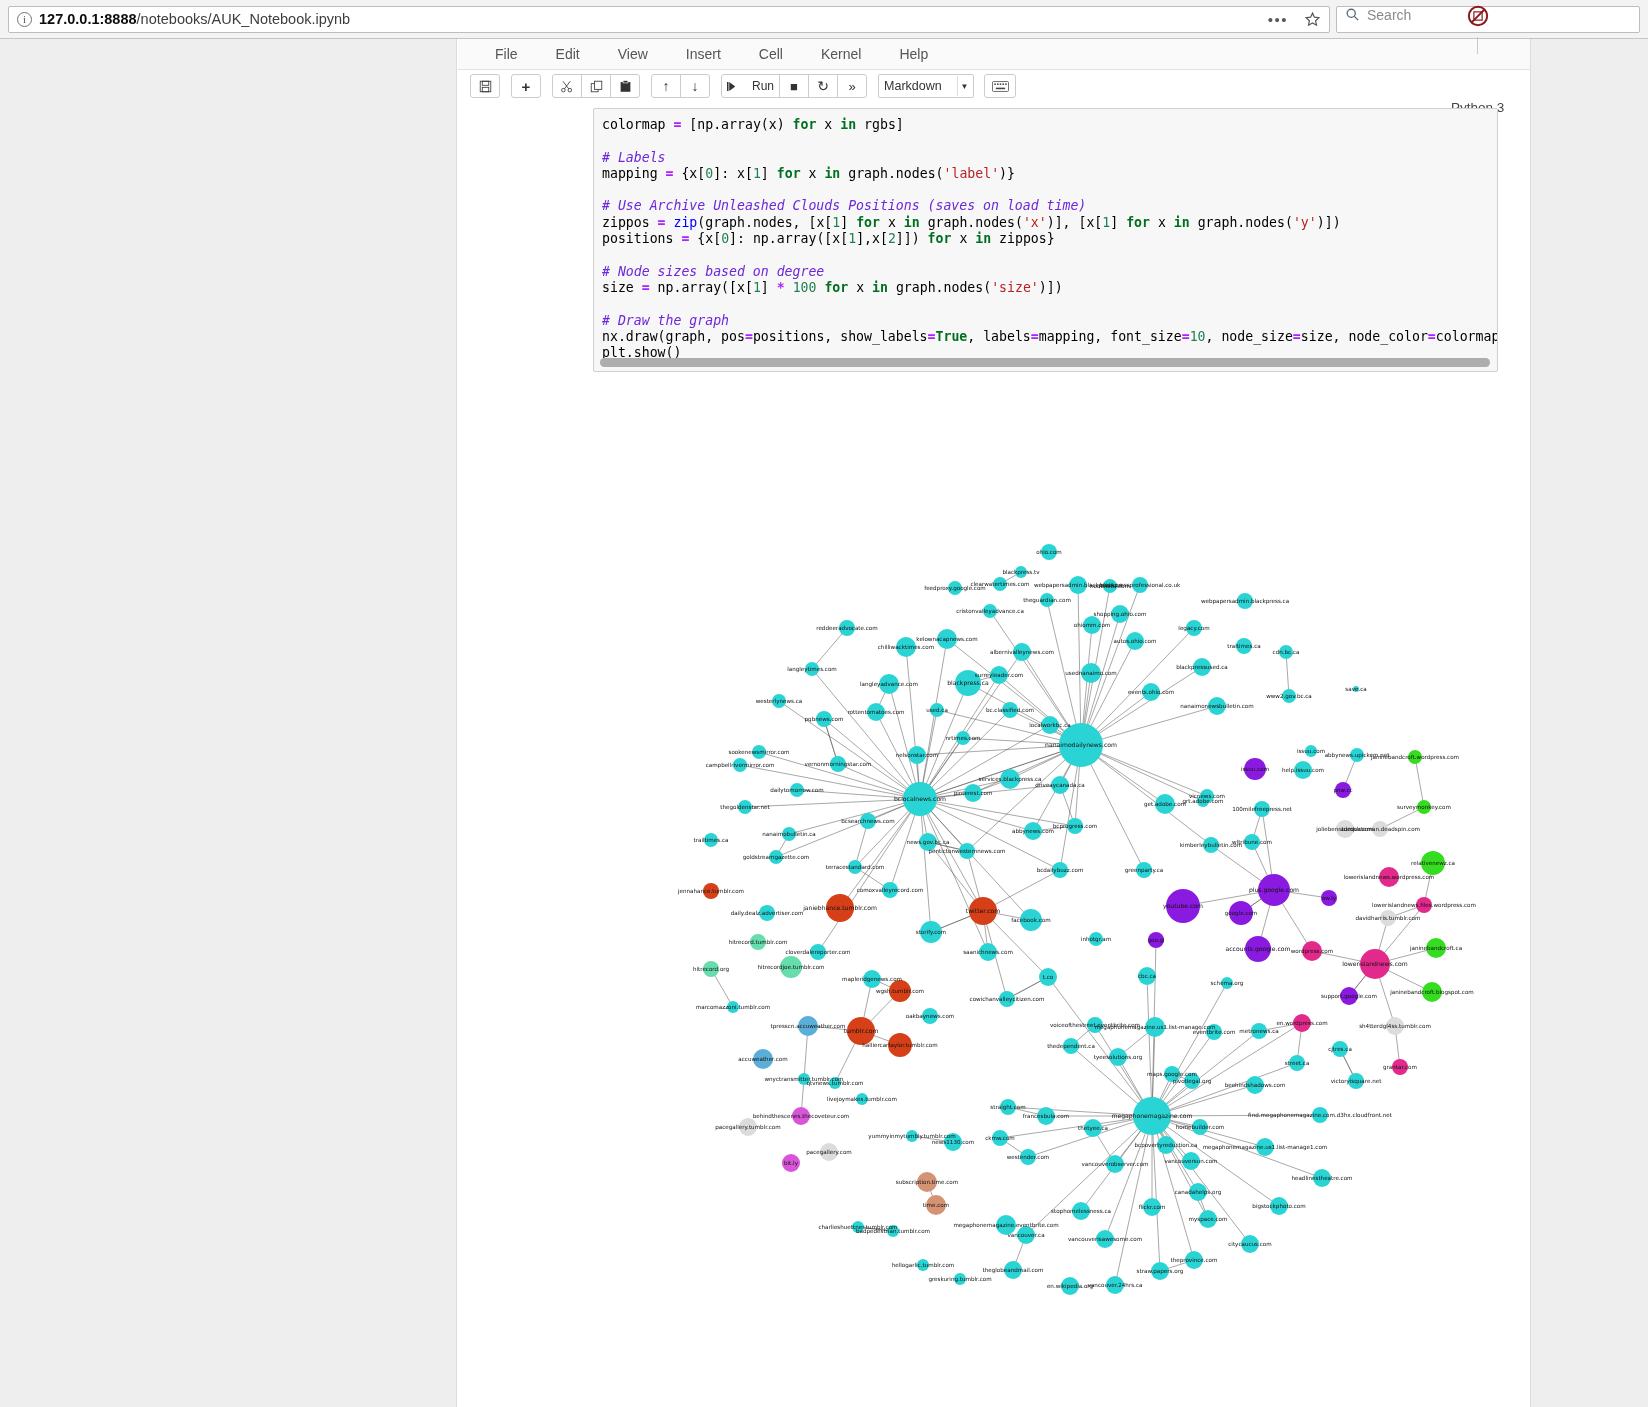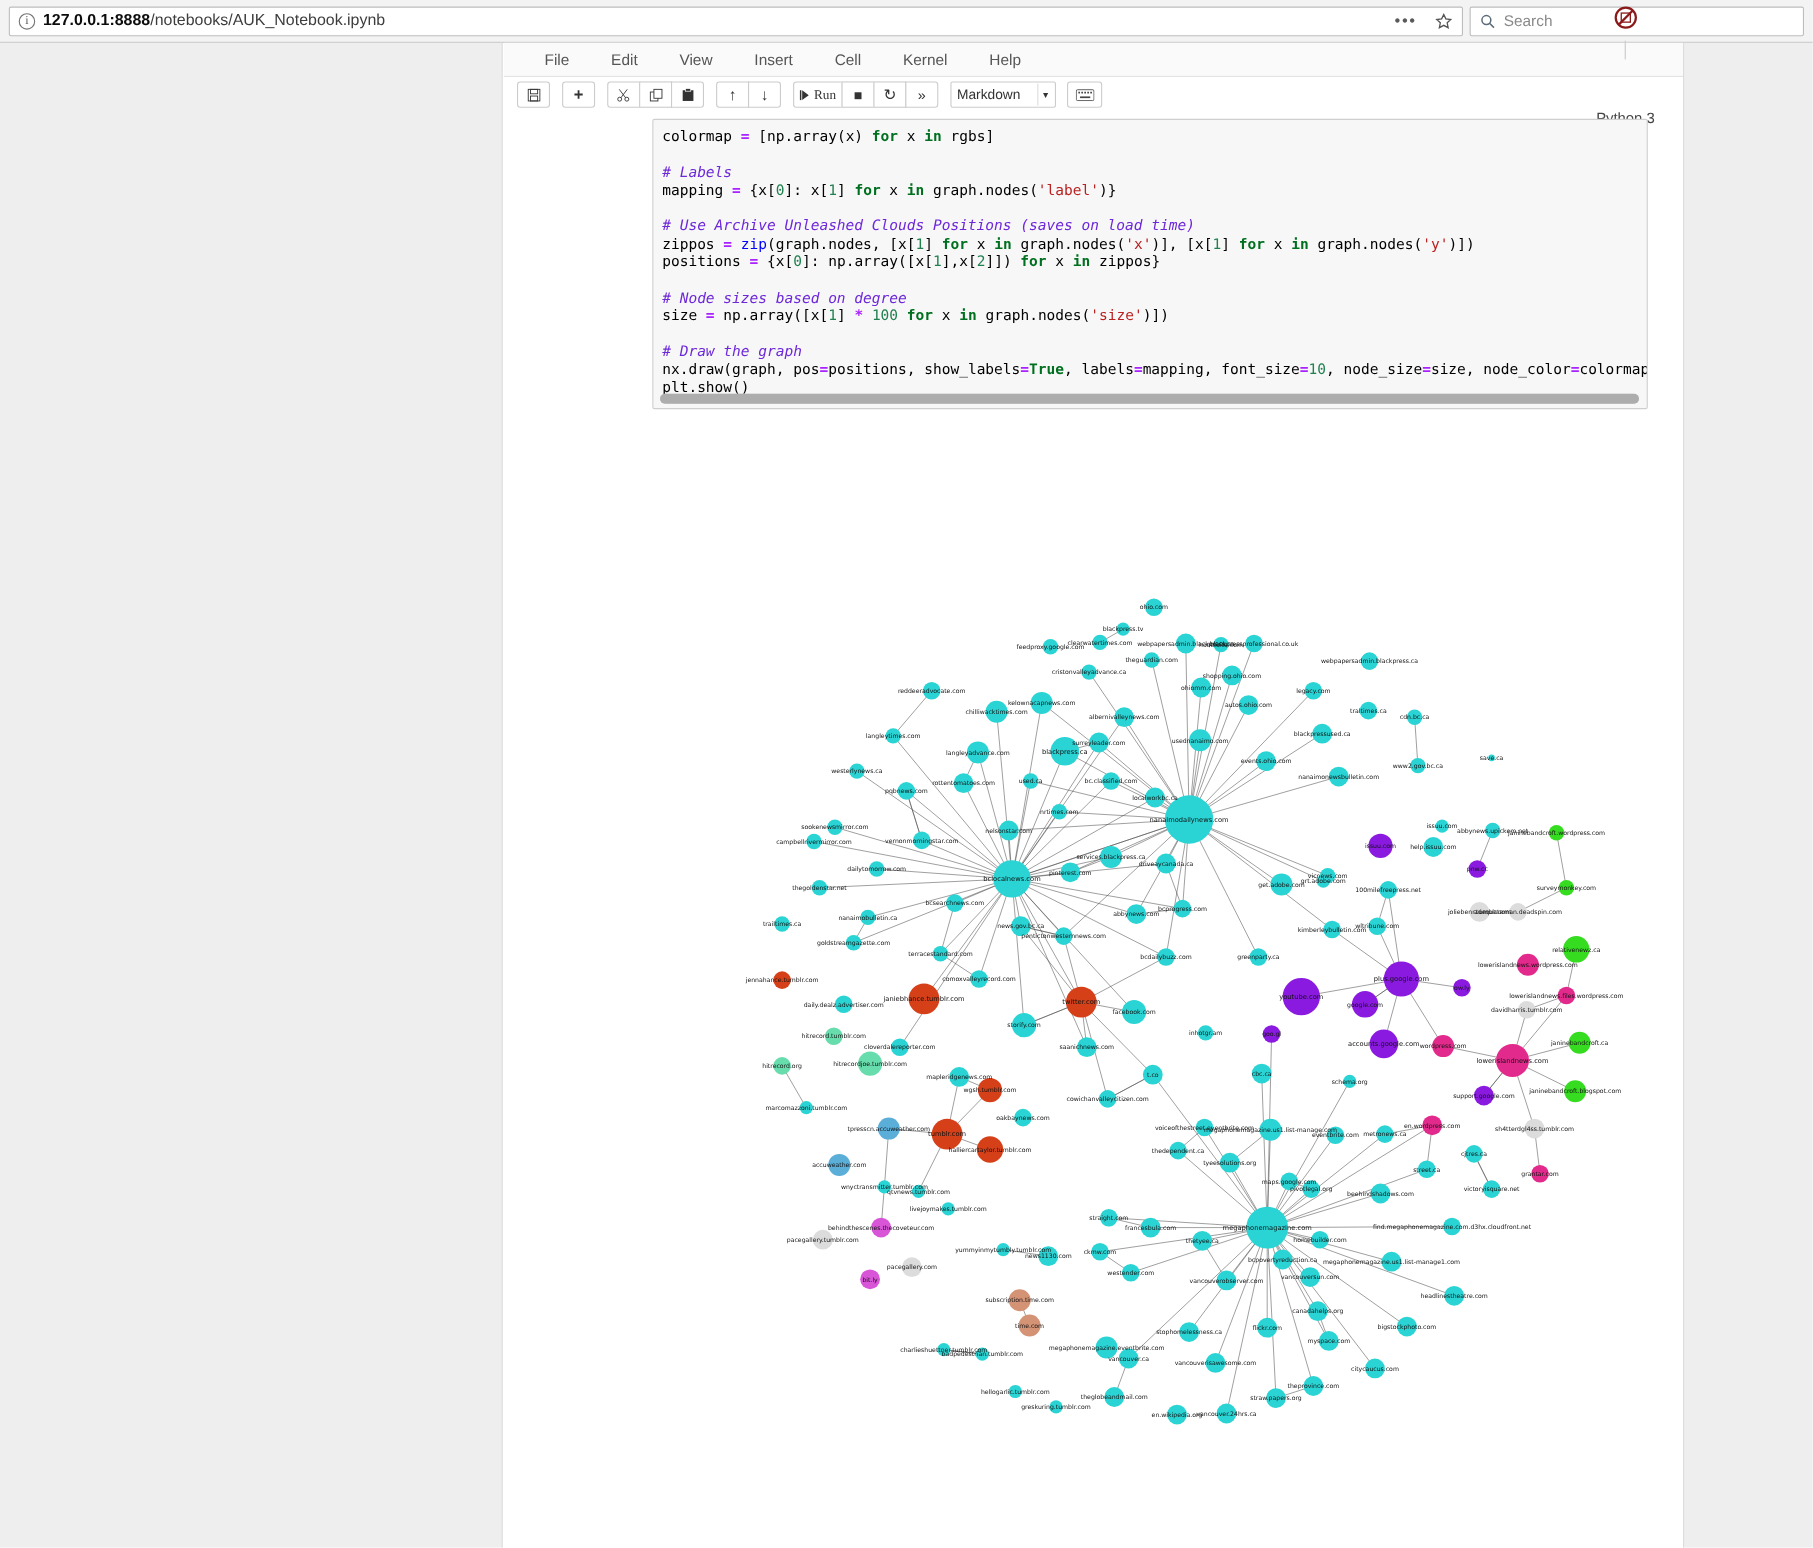--- a/index.html
+++ b/index.html
@@ -24,21 +24,21 @@
     width:15px;height:15px;border:1.3px solid #737373;border-radius:50%;
     color:#5a5a5a;font-size:11px;line-height:13px;text-align:center;font-family:"Liberation Serif",serif;
     flex:0 0 auto;
   }
   .url-text{font-size:14.5px;color:#3d3d3d;white-space:nowrap;}
   .url-text .host{color:#0c0c0c;font-weight:bold;}
   .dots{color:#5a5a5a;font-size:15px;letter-spacing:1.5px;margin-left:auto;cursor:default;}
   .star{width:17px;height:17px;margin-left:9px;flex:0 0 auto;}
   .searchbox{
     flex:1; height:27px;background:#fff;border:1px solid #bdbdbd;border-radius:2px;
-    display:flex;align-items:center;padding:0 8px;gap:7px;
+    display:flex;align-items:flex-start;padding:0 8px;gap:7px;
   }
   .search-ph{font-size:14px;color:#8a8a8a;}
 
   
   #page{
     position:relative;width:1648px;height:1368px;background:#ffffff;
   }
   #left-gutter{position:absolute;left:0;top:0;width:457px;height:1368px;background:#eeeeee;border-right:1px solid #dcdcdc;}
   #right-gutter{position:absolute;left:1530px;top:0;width:118px;height:1368px;background:#eeeeee;border-left:1px solid #dcdcdc;}
   #content{position:absolute;left:458px;top:0;width:1072px;height:1368px;background:#fff;}
@@ -196,21 +196,21 @@
               <rect x="2" y="2.5" width="12" height="12" fill="#333"></rect>
               <rect x="5" y="0.6" width="6" height="3" fill="#333" stroke="#fff" stroke-width="0.8"></rect>
             </svg>
         </div>
       </div>
       <div class="tb-grp">
         <div class="tb-btn" style="font-size:14px;">↑</div>
         <div class="tb-btn" style="font-size:14px;">↓</div>
       </div>
       <div class="tb-grp">
-        <div class="tb-btn" style="gap:4px;font-family:Liberation Serif, serif;">
+        <div class="tb-btn" style="gap:16px;">
           <svg width="9" height="11" viewBox="0 0 12 14">
               <rect x="0" y="1" width="2" height="12" fill="#333"></rect>
               <path d="M3 1 L11 7 L3 13 Z" fill="#333"></path>
             </svg>
           <span>Run</span>
         </div>
         <div class="tb-btn">
             <span style="font-size:13px">■</span>
           </div>
         <div class="tb-btn">

